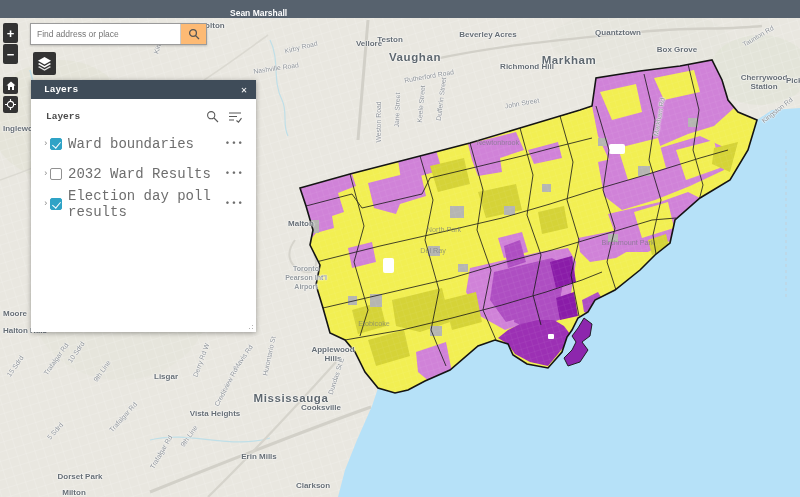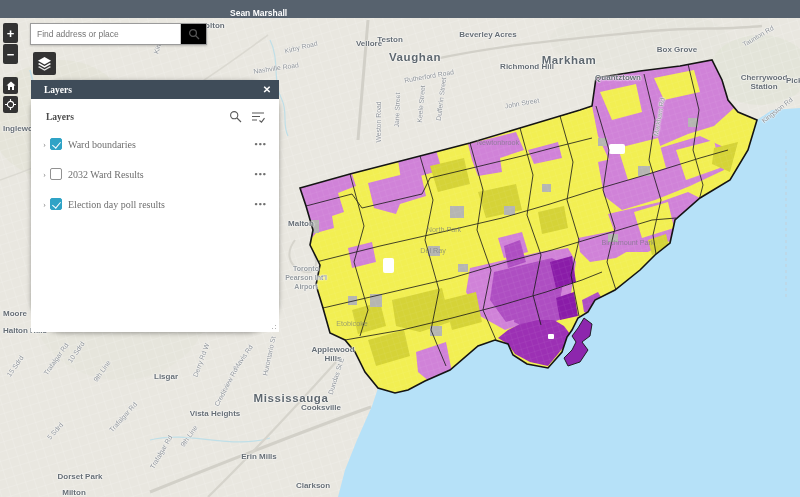--- a/index.html
+++ b/index.html
@@ -27,46 +27,46 @@
 
   
   .wbtn{position:absolute;background:#333;color:#fff;border-radius:2px;z-index:10;
         display:flex;align-items:center;justify-content:center;cursor:pointer;}
   .zoombox{position:absolute;left:3px;top:23px;width:15px;z-index:10;display:flex;flex-direction:column;gap:1px;}
   .zoombox .wbtn{position:static;width:15px;height:20px;font-size:13px;font-weight:bold;}
   #home-btn{left:3px;top:77px;width:15px;height:17px;font-size:10px;}
   #locate-btn{left:3px;top:96px;width:15px;height:17px;}
   #layers-btn{left:33px;top:52px;width:23px;height:23px;}
 
-  .searchbox{position:absolute;left:30px;top:23px;width:177px;height:22px;background:#000000;
+  .searchbox{position:absolute;left:30px;top:23px;width:177px;height:22px;background:#fdba74;
              border:1px solid #9b9b9b;box-sizing:border-box;display:flex;z-index:10;
              box-shadow:0 1px 2px rgba(0,0,0,.2);}
   .searchbox input{flex:1;border:none;outline:none;font-size:8.5px;padding:0 6px;
                    font-family:"Liberation Sans",sans-serif;color:#333;min-width:0;}
   .searchbox input::placeholder{color:#767676;}
   .search-ic{width:25px;border-left:1px solid #ccc;display:flex;align-items:center;justify-content:center;cursor:pointer;}
 
   
-  .panel{position:absolute;left:31px;top:80px;width:248px;z-index:20;
-         box-shadow:0 1px 5px rgba(0,0,0,.35);font-family:Liberation Serif, serif;border-radius:32px;}
+  .panel{position:absolute;left:31px;top:80px;width:225px;z-index:20;
+         box-shadow:0 1px 5px rgba(0,0,0,.35);font-family:Liberation Mono, monospace;}
   .panel-head{height:19px;background:#3f4c59;color:#fff;display:flex;align-items:center;}
   .panel-head .ph-title{font-size:9.5px;font-weight:bold;margin-left:13px;flex:1;}
   .panel-close{width:24px;text-align:center;font-size:10px;font-weight:bold;cursor:pointer;}
   .panel-body{background:#fff;height:233px;position:relative;}
   .pb-titlerow{display:flex;align-items:center;padding:11px 14px 6px 15px;}
   .pb-title{font-size:9.5px;font-weight:bold;color:#4c4c4c;flex:1;}
   .pb-icons{display:flex;gap:9px;align-items:center;}
   .layer-row{display:flex;align-items:center;height:30px;padding-left:12px;}
   .exp{font-size:9px;color:#8a8a8a;width:7px;cursor:pointer;}
   .cb{width:12px;height:12px;border:1px solid #919191;border-radius:2px;background:#fff;
       box-sizing:border-box;margin:0 6px 0 0;position:relative;cursor:pointer;flex:0 0 auto;}
   .cb.on{background:#2fa3c6;border-color:#2fa3c6;}
   .cb.on:after{content:"";position:absolute;left:2.5px;top:0.5px;width:4px;height:7px;
                border:solid #fff;border-width:0 1.6px 1.6px 0;transform:rotate(40deg);}
-  .layer-label{font-size:10px;color:#6e6e6e;flex:1;}
+  .layer-label{font-size:14px;color:#6e6e6e;flex:1;}
   .dots{color:#6e6e6e;font-size:9px;font-weight:bold;letter-spacing:1px;margin-right:12px;cursor:pointer;}
   .resize{position:absolute;right:3px;bottom:3px;width:7px;height:7px;cursor:nwse-resize;}
   .resize i{position:absolute;width:1.5px;height:1.5px;background:#9a9a9a;border-radius:50%;}
   .resize i:nth-child(1){right:0;bottom:0;} .resize i:nth-child(2){right:3px;bottom:0;}
   .resize i:nth-child(3){right:0;bottom:3px;}
 </style>
 </head>
 <body>
 
 <div class="map">
@@ -208,21 +208,21 @@
   <path d="M584,318 L592,324 L590,336 L582,342 L588,350 L580,362 L568,366 L564,358 L572,350 L576,342 L572,336 L578,328 Z" fill="#8d26ad" stroke="#141414" stroke-width="0.9"></path>
 </svg>
 </svg>
 </div>
 <div id="map-labels">
     <span class="mlbl city" style="left: 415px; top: 57px; transform: translate(-50%, -50%);">Vaughan</span>
     <span class="mlbl city" style="left: 569px; top: 60px; transform: translate(-50%, -50%);">Markham</span>
     <span class="mlbl city" style="left: 291px; top: 398px; transform: translate(-50%, -50%);">Mississauga</span>
     <span class="mlbl place" style="left: 390px; top: 39px; transform: translate(-50%, -50%);">Teston</span>
     <span class="mlbl place" style="left: 488px; top: 34px; transform: translate(-50%, -50%);">Beverley Acres</span>
-    <span class="mlbl place" style="left: 618px; top: 32px; transform: translate(-50%, -50%); margin-top: 45px;">Quantztown</span>
+    <span class="mlbl place" style="left: 618px; top: 32px; transform: translate(-50%, -50%);">Quantztown</span>
     <span class="mlbl place" style="left: 677px; top: 49px; transform: translate(-50%, -50%);">Box Grove</span>
     <span class="mlbl place" style="left: 527px; top: 66px; transform: translate(-50%, -50%);">Richmond Hill</span>
     <span class="mlbl place" style="left: 369px; top: 43px; transform: translate(-50%, -50%);">Vellore</span>
     <span class="mlbl place" style="left: 298px; top: 223px; transform: translate(-50%, -50%); padding-left: 6px;">Malton</span>
     <span class="mlbl place" style="left: 212px; top: 25px; transform: translate(-50%, -50%);">Bolton</span>
     <span class="mlbl place" style="left: 321px; top: 407px; transform: translate(-50%, -50%);">Cooksville</span>
     <span class="mlbl place" style="left: 333px; top: 349px; transform: translate(-50%, -50%);">Applewood</span>
     <span class="mlbl place" style="left: 333px; top: 358px; transform: translate(-50%, -50%);">Hills</span>
     <span class="mlbl place" style="left: 764px; top: 77px; transform: translate(-50%, -50%);">Cherrywood</span>
     <span class="mlbl place" style="left: 764px; top: 86px; transform: translate(-50%, -50%);">Station</span>
@@ -235,21 +235,21 @@
     <span class="mlbl place" style="left: 3px; top: 128px; transform: translate(0px, -50%);">Inglewood</span>
     <span class="mlbl place" style="left: 3px; top: 313px; transform: translate(0px, -50%);">Moore</span>
     <span class="mlbl place" style="left: 3px; top: 330px; transform: translate(0px, -50%);">Halton Hills</span>
     <span class="mlbl place" style="left: 786px; top: 80px; transform: translate(0px, -50%);">Pickering</span>
     <span class="mlbl airport" style="left: 306px; top: 268px; transform: translate(-50%, -50%);">Toronto</span>
     <span class="mlbl airport" style="left: 306px; top: 277px; transform: translate(-50%, -50%);">Pearson Int'l</span>
     <span class="mlbl airport" style="left: 306px; top: 286px; transform: translate(-50%, -50%);">Airport</span>
     <span class="mlbl faint" style="left: 444px; top: 229px; transform: translate(-50%, -50%);">North Park</span>
     <span class="mlbl faint" style="left: 433px; top: 250px; transform: translate(-50%, -50%);">Del Ray</span>
     <span class="mlbl faint" style="left: 498px; top: 142px; transform: translate(-50%, -50%);">Newtonbrook</span>
-    <span class="mlbl faint" style="left: 352px; top: 323px; transform: translate(-50%, -50%);">Etobicoke</span>
+    <span class="mlbl faint" style="left: 374px; top: 323px; transform: translate(-50%, -50%);">Etobicoke</span>
     <span class="mlbl faint" style="left: 628px; top: 242px; transform: translate(-50%, -50%);">Birchmount Park</span>
     <span class="mlbl road" style="left: 301px; top: 47px; transform: translate(-50%, -50%) rotate(-14deg);">Kirby Road</span>
     <span class="mlbl road" style="left: 159px; top: 43px; transform: translate(-50%, -50%) rotate(-72deg);">King St</span>
     <span class="mlbl road" style="left: 276px; top: 68px; transform: translate(-50%, -50%) rotate(-8deg);">Nashville Road</span>
     <span class="mlbl road" style="left: 429px; top: 76px; transform: translate(-50%, -50%) rotate(-10deg);">Rutherford Road</span>
     <span class="mlbl road" style="left: 522px; top: 103px; transform: translate(-50%, -50%) rotate(-10deg);">John Street</span>
     <span class="mlbl road" style="left: 378px; top: 122px; transform: translate(-50%, -50%) rotate(-90deg);">Weston Road</span>
     <span class="mlbl road" style="left: 397px; top: 110px; transform: translate(-50%, -50%) rotate(-88deg);">Jane Street</span>
     <span class="mlbl road" style="left: 421px; top: 104px; transform: translate(-50%, -50%) rotate(-85deg);">Keele Street</span>
     <span class="mlbl road" style="left: 441px; top: 99px; transform: translate(-50%, -50%) rotate(-83deg);">Dufferin Street</span>

